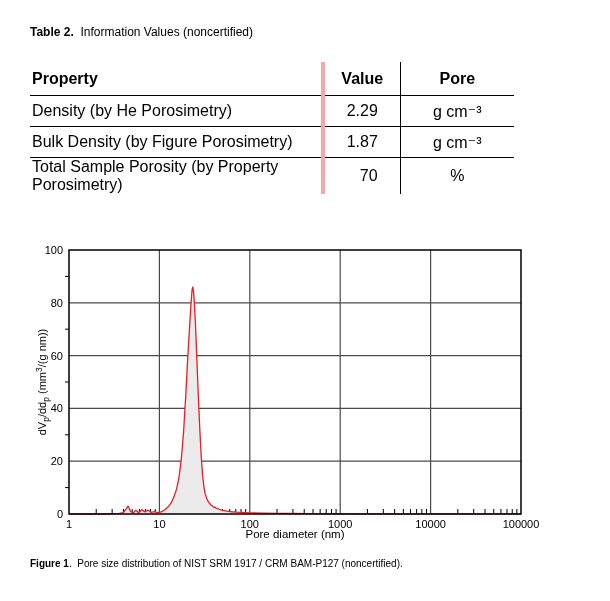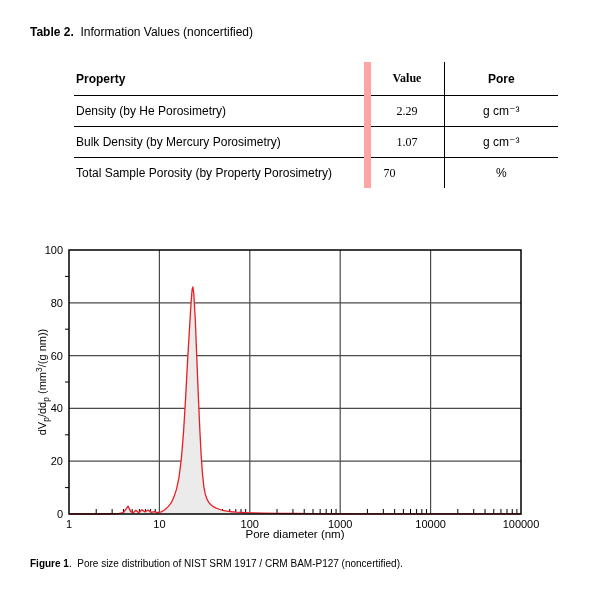--- a/index.html
+++ b/index.html
@@ -6,33 +6,33 @@
   body{
     width:610px;height:601px;position:relative;background:#ffffff;
     font-family:"Liberation Sans","DejaVu Sans",sans-serif;color:#000;
     overflow:hidden;
   }
   .table-title{position:absolute;left:30px;top:25px;font-size:12px;}
   .table-title .bold{font-weight:bold;}
 
   table.info-table{
     position:absolute;left:30px;top:62px;width:484px;
-    border-collapse:collapse;font-size:12px;table-layout:fixed;margin-left:44px;
+    border-collapse:collapse;font-size:16px;table-layout:fixed;
   }
   .info-table col.c-prop{width:293px;}
   .info-table col.c-val{width:77px;}
   .info-table col.c-unit{width:114px;}
   .info-table th,.info-table td{padding:0;vertical-align:middle;}
   .info-table thead th{height:33px;font-weight:bold;border-bottom:1.5px solid #000;}
   .info-table tbody td{height:30px;}
   .info-table .prop{text-align:left;padding-left:2px;}
-  .info-table .val{text-align:center;border-left:7px solid #fca5a5;font-family:Liberation Serif, serif;}
+  .info-table .val{text-align:center;border-left:4px solid #fca5a5;}
   .info-table .unit{text-align:center;border-left:1px solid #000;}
   .info-table tbody tr.rule td{border-bottom:1px solid #000;}
-  .info-table .val-left{text-align:left;padding-left:13px;}
+  .info-table .val-left{text-align:center;padding-left:13px;}
 
   svg.chart{position:absolute;left:0;top:230px;width:610px;height:330px;}
   svg.chart text{font-family:"Liberation Sans","DejaVu Sans",sans-serif;fill:#000;}
 
   .figure-caption{position:absolute;left:30px;top:558px;font-size:10px;}
   .figure-caption .bold{font-weight:bold;}
 </style>
 </head>
 <body>
 
@@ -53,22 +53,22 @@
       <th class="unit">Pore</th>
     </tr>
   </thead>
   <tbody>
     <tr class="rule">
       <td class="prop">Density (by He Porosimetry)</td>
       <td class="val">2.29</td>
       <td class="unit">g cm⁻³</td>
     </tr>
     <tr class="rule">
-      <td class="prop">Bulk Density (by Mercury Porosimetry)</td>
-      <td class="val">1.07</td>
+      <td class="prop">Bulk Density (by Figure Porosimetry)</td>
+      <td class="val">1.87</td>
       <td class="unit">g cm⁻³</td>
     </tr>
     <tr>
       <td class="prop">Total Sample Porosity (by Property Porosimetry)</td>
       <td class="val val-left">70</td>
       <td class="unit">%</td>
     </tr>
   </tbody>
 </table>
 

